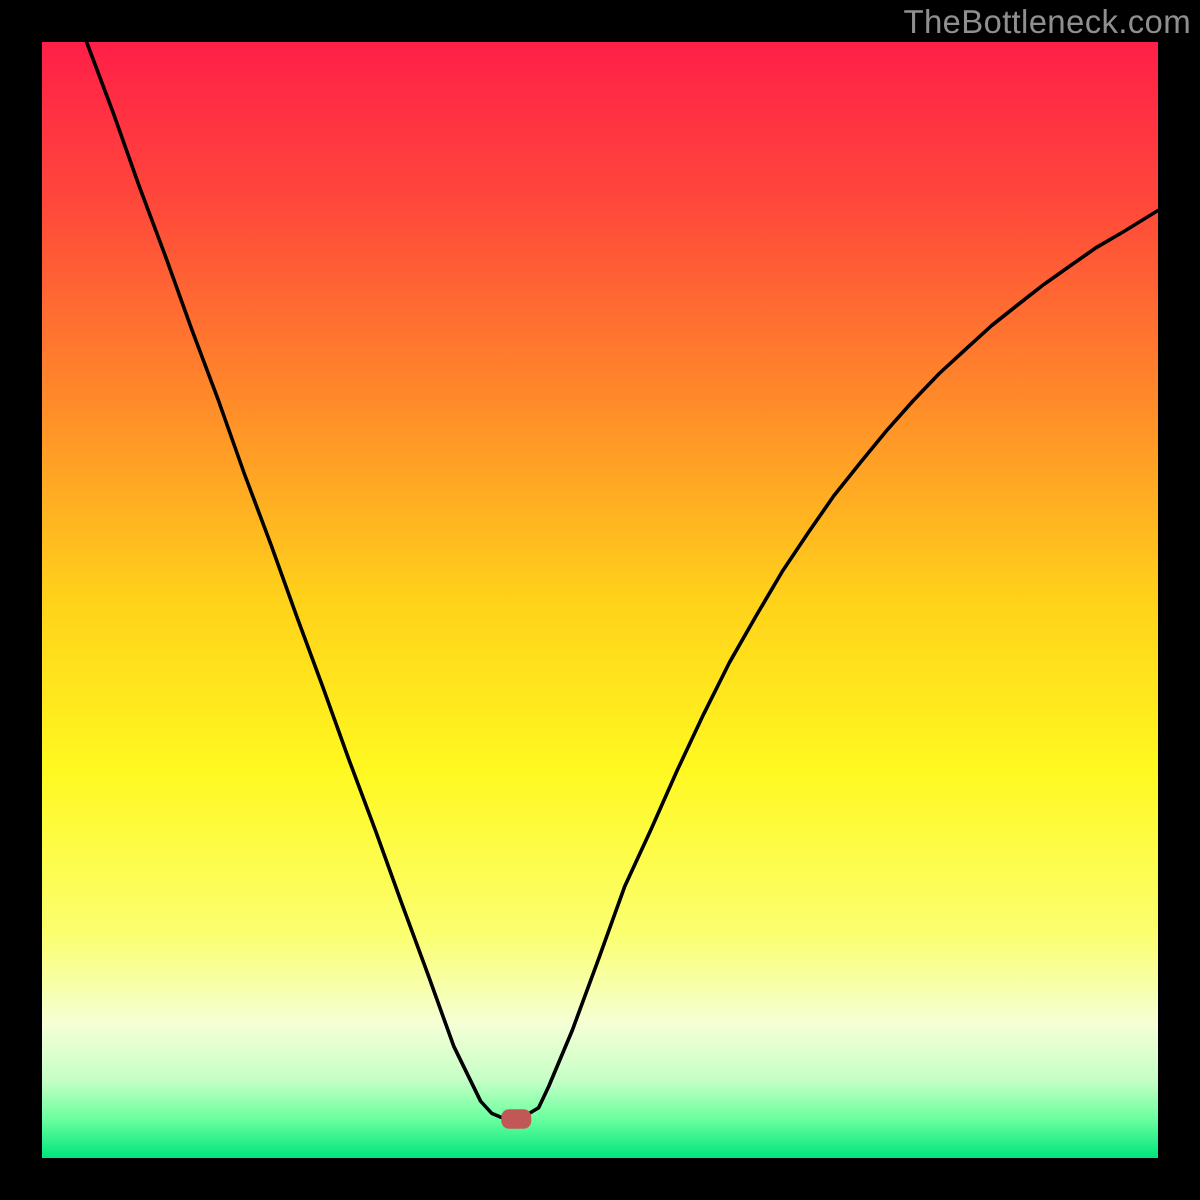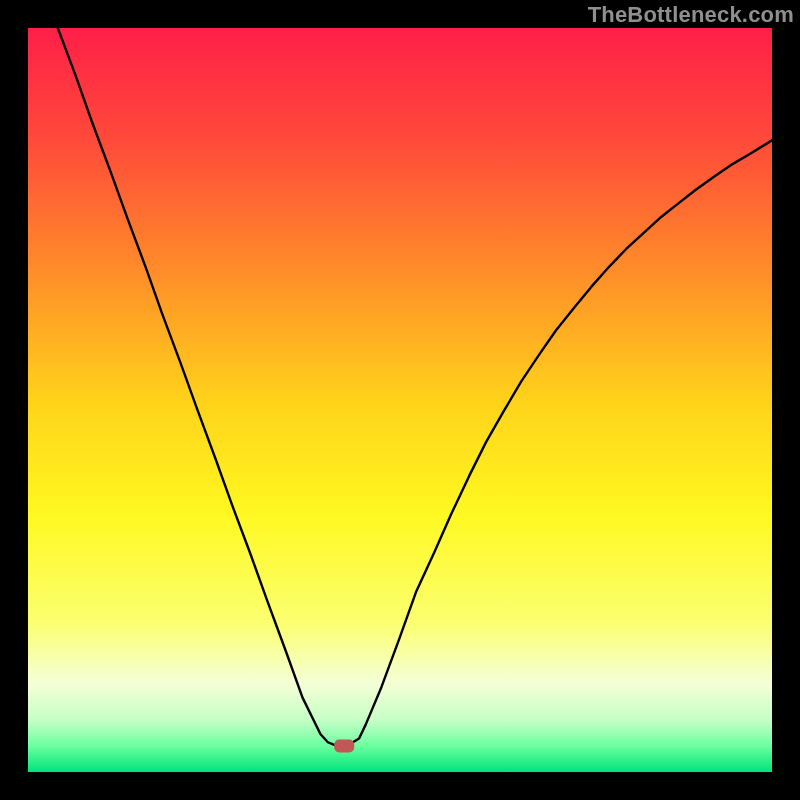--- a/index.html
+++ b/index.html
@@ -25,21 +25,21 @@
     left: 0;
     top: 0;
     width: 744px;
     height: 744px;
   }
   .watermark {
     position: absolute;
     top: 2px;
     right: 6px;
     font-size: 22px;
-    font-weight: 700;
+    font-weight: 400;
     color: #8f8f8f;
     letter-spacing: 0.2px;
   }
   svg {
     display: block;
   }
 </style>
 </head>
 <body>
 

